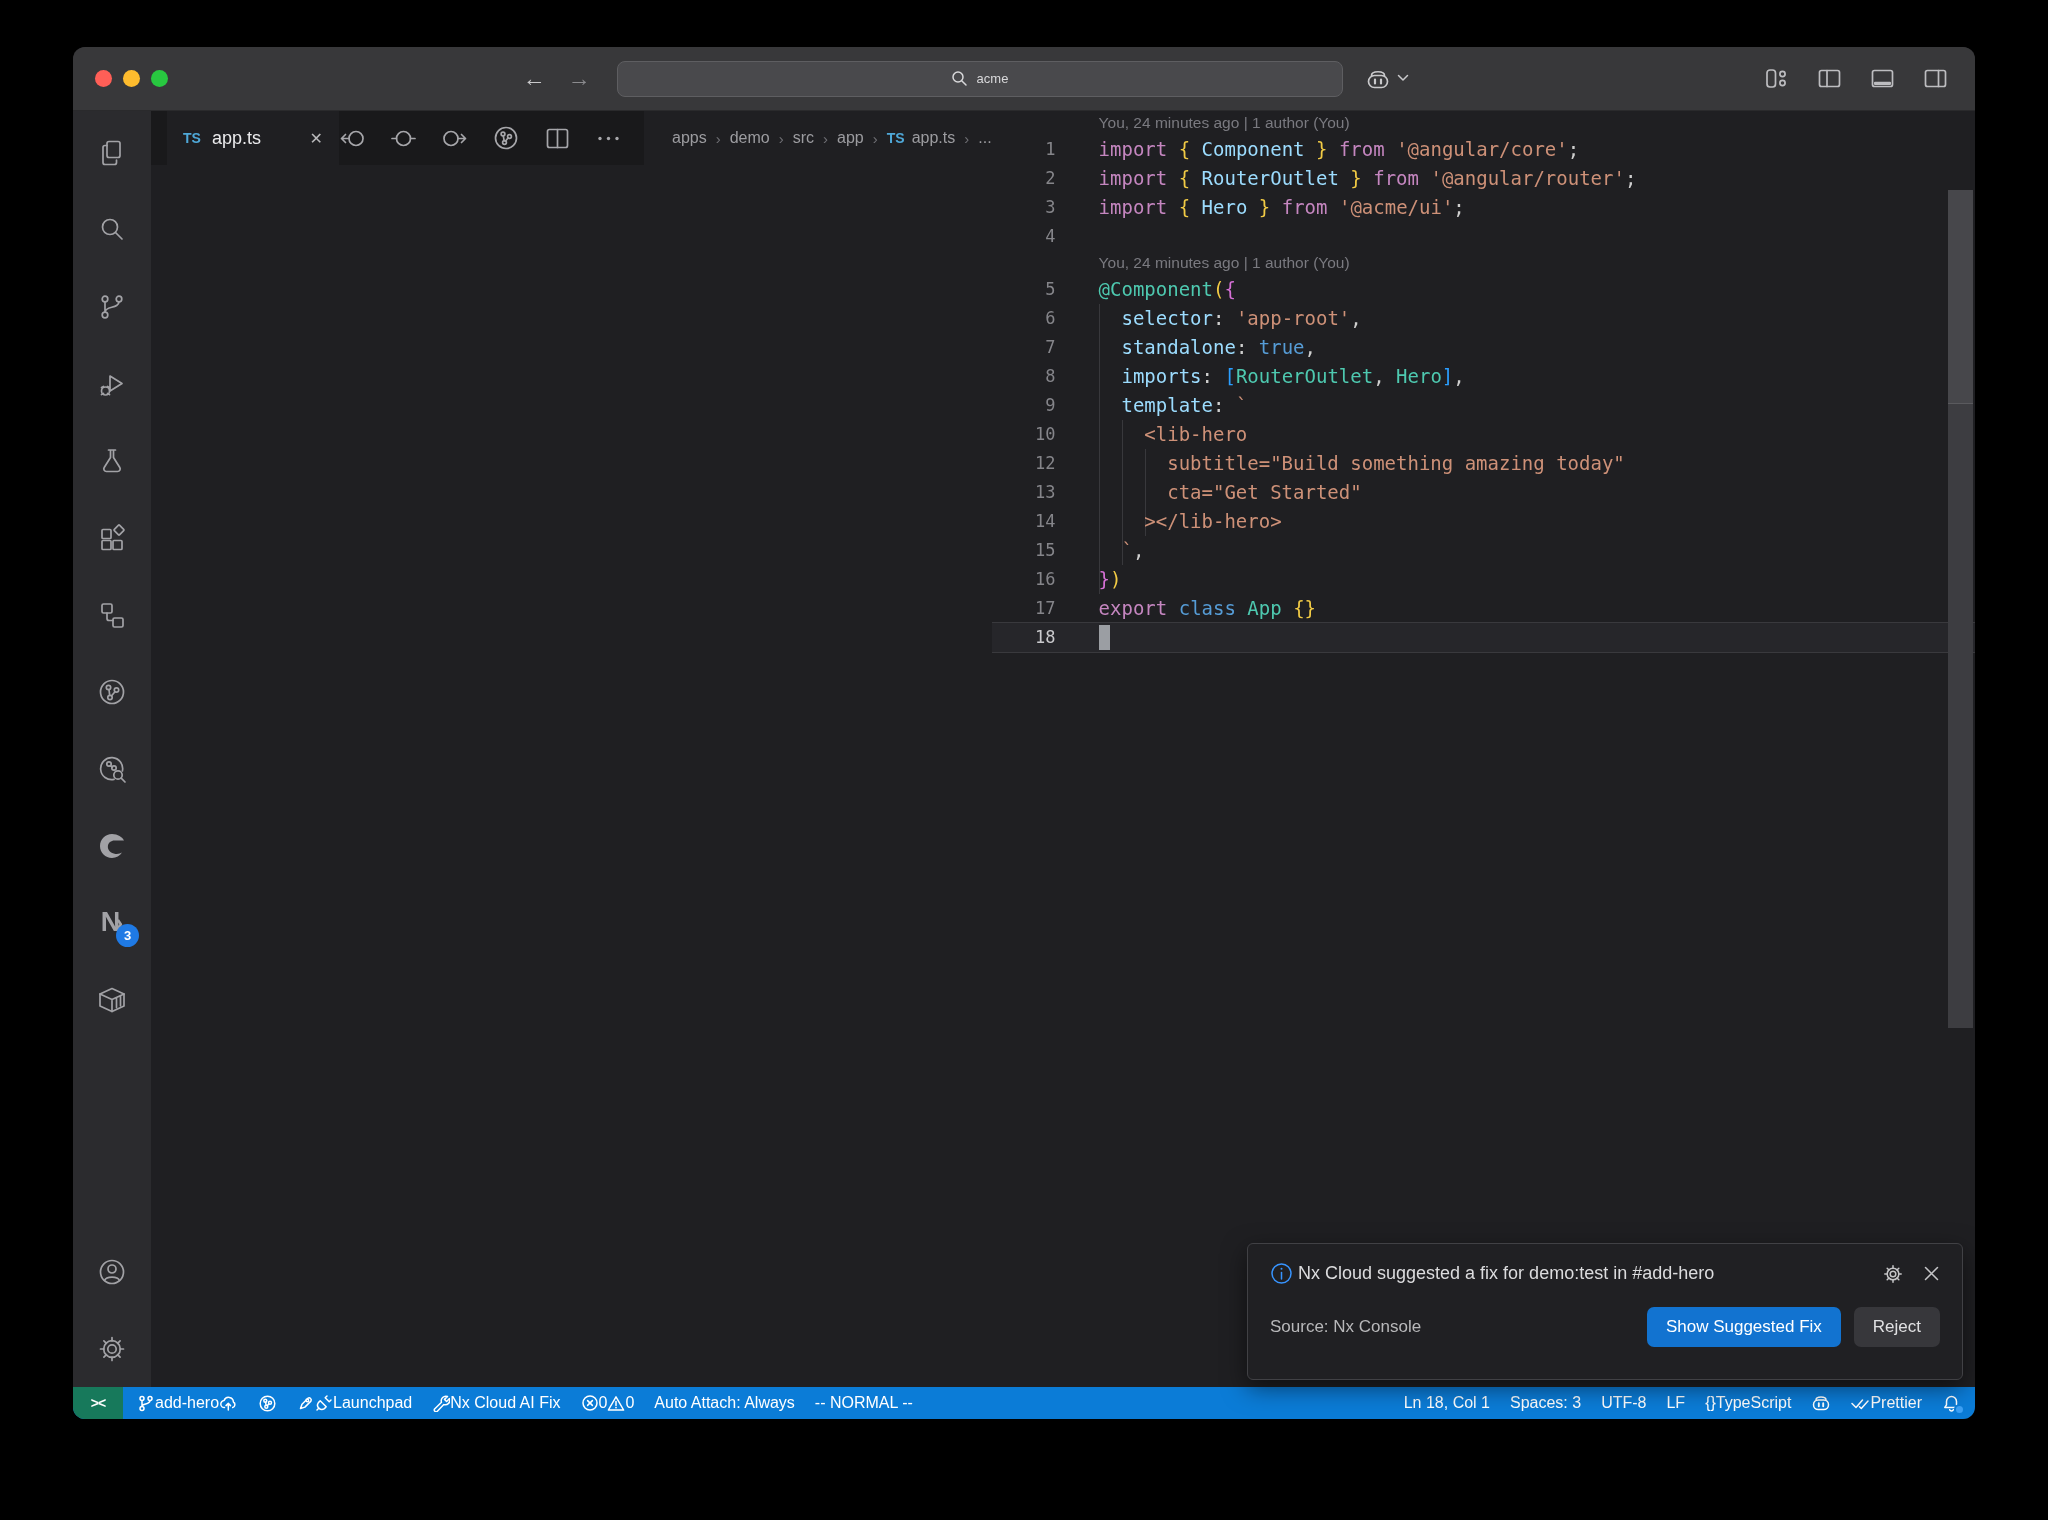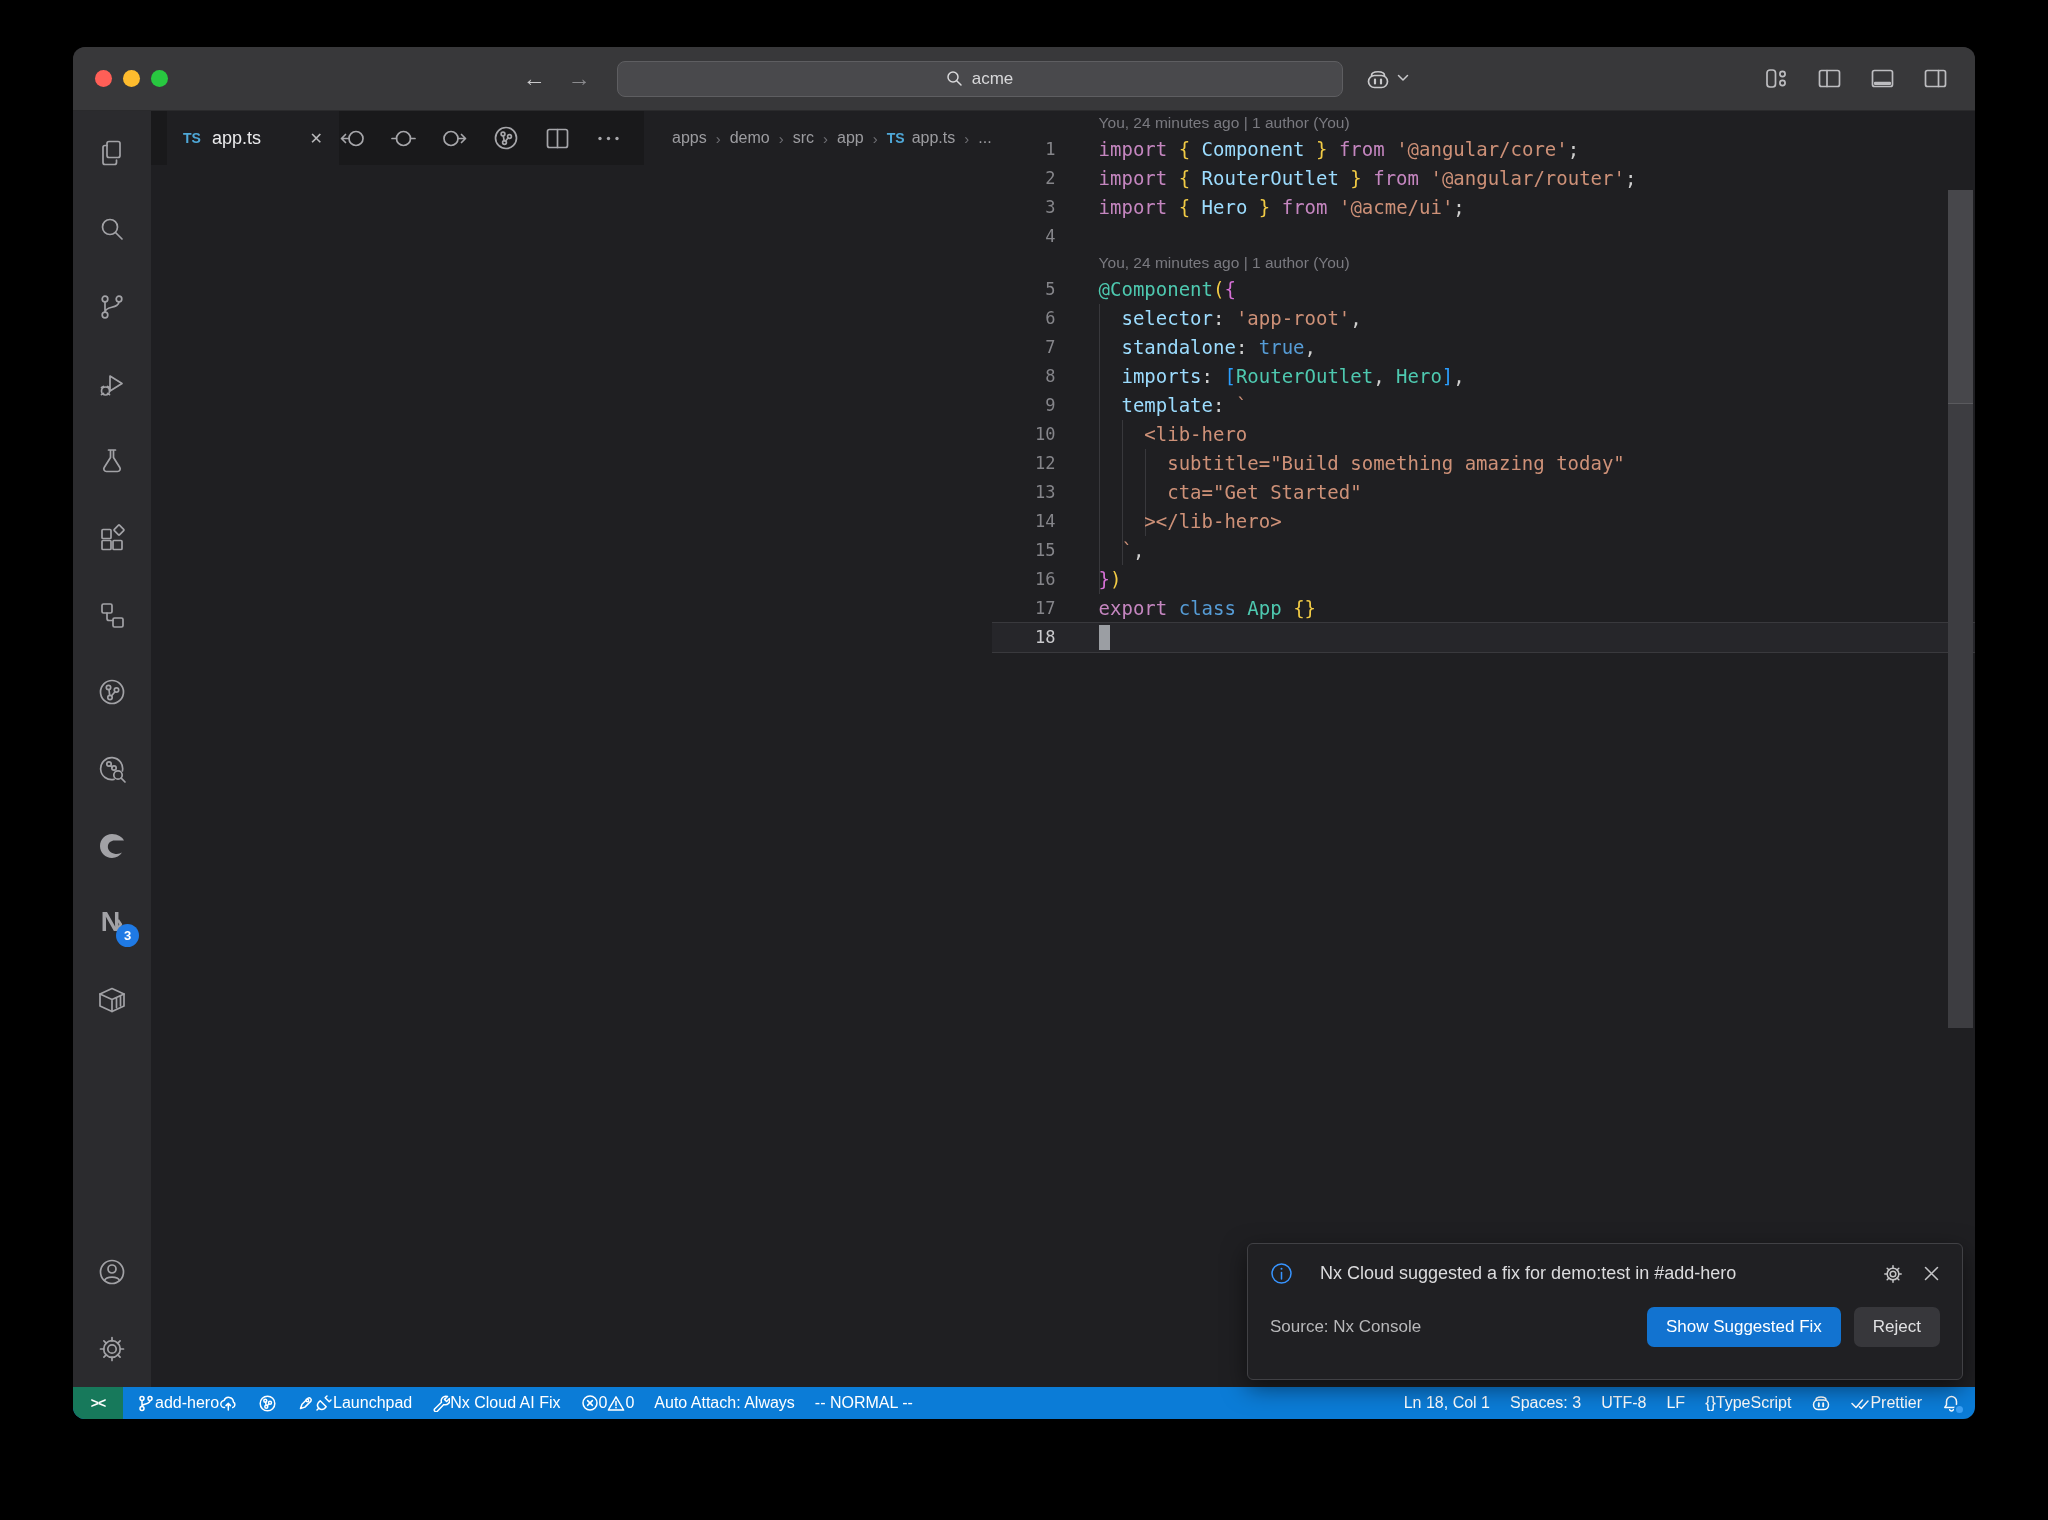--- a/index.html
+++ b/index.html
@@ -15,21 +15,21 @@
   
   .titlebar { height:64px; flex:0 0 64px; background:#38383A; border-bottom:1px solid #2A2A2C;
     display:grid; grid-template-columns:auto 1fr auto auto auto 1fr auto; align-items:center; }
   .traffic { display:flex; gap:11px; padding-left:22px; }
   .tl { width:17px; height:17px; border-radius:50%; }
   .tl.red{ background:#FF5F57; } .tl.yel{ background:#FEBC2E; } .tl.grn{ background:#28C840; }
   .nav-arrows { display:flex; gap:22px; margin-right:26px; font-size:23px; }
   .arrow-back{ color:#C9C9CB; } .arrow-fwd{ color:#8B8B8E; }
   .search-box { width:726px; height:36px; border-radius:8px; background:#49494C;
     border:1px solid #5E5E61; display:flex; align-items:center; justify-content:center;
-    gap:9px; color:#D8D8DA; font-size:17px; }
+    gap:9px; color:#D8D8DA; font-size:13px; }
   .copilot-group { display:flex; align-items:center; gap:6px; margin-left:22px; color:#C9C9CB; }
   .tb-icons { display:flex; gap:26px; padding-right:26px; color:#BDBDC0; }
 
   
   .main { flex:1; display:flex; min-height:0; }
   .activitybar { width:78px; flex:0 0 78px; background:#2B2B2E; display:flex;
     flex-direction:column; align-items:center; padding-top:3px; }
   .ab-item { height:77px; width:78px; display:flex; align-items:center; justify-content:center;
     color:#A2A2A6; position:relative; }
   .ab-bottom { margin-top:auto; }
@@ -87,21 +87,21 @@
   .sb-right { margin-left:auto; display:flex; align-items:center; gap:20px; padding-right:14px; }
   .sb-item { display:flex; align-items:center; white-space:nowrap; }
   .bell-wrap { position:relative; }
   .bell-dot { position:absolute; right:-4px; bottom:-2px; width:11px; height:11px; border-radius:50%;
     background:#3DA1F5; border:2px solid var(--statusbar-blue,#0B7CD7); }
 
   
   .toast { position:absolute; right:12px; bottom:39px; width:716px; height:137px;
     background:#202023; border:1px solid #414145; border-radius:6px; padding:18px 22px 0 22px;
     box-shadow:0 8px 24px rgba(0,0,0,.5); }
-  .toast-row1 { display:flex; align-items:center; gap:27px; }
+  .toast-row1 { display:flex; align-items:center; gap:5px; }
   .toast-title { font-size:18px; color:#DCDCDE; flex:1; }
   .toast-acts { display:flex; align-items:center; gap:20px; color:#C5C5C7; }
   .toast-row2 { display:flex; align-items:center; margin-top:22px; }
   .toast-src { font-size:17px; color:#B8B8BA; }
   .btns { margin-left:auto; display:flex; gap:13px; }
   .btn { height:40px; border:none; border-radius:7px; font-size:17px; padding:0 19px;
     font-family:"Liberation Sans",sans-serif; }
   .btn.primary { background:var(--button-primary,#1273D0); color:#fff; }
   .btn.secondary { background:#37373B; color:#E0E0E2; }
 

